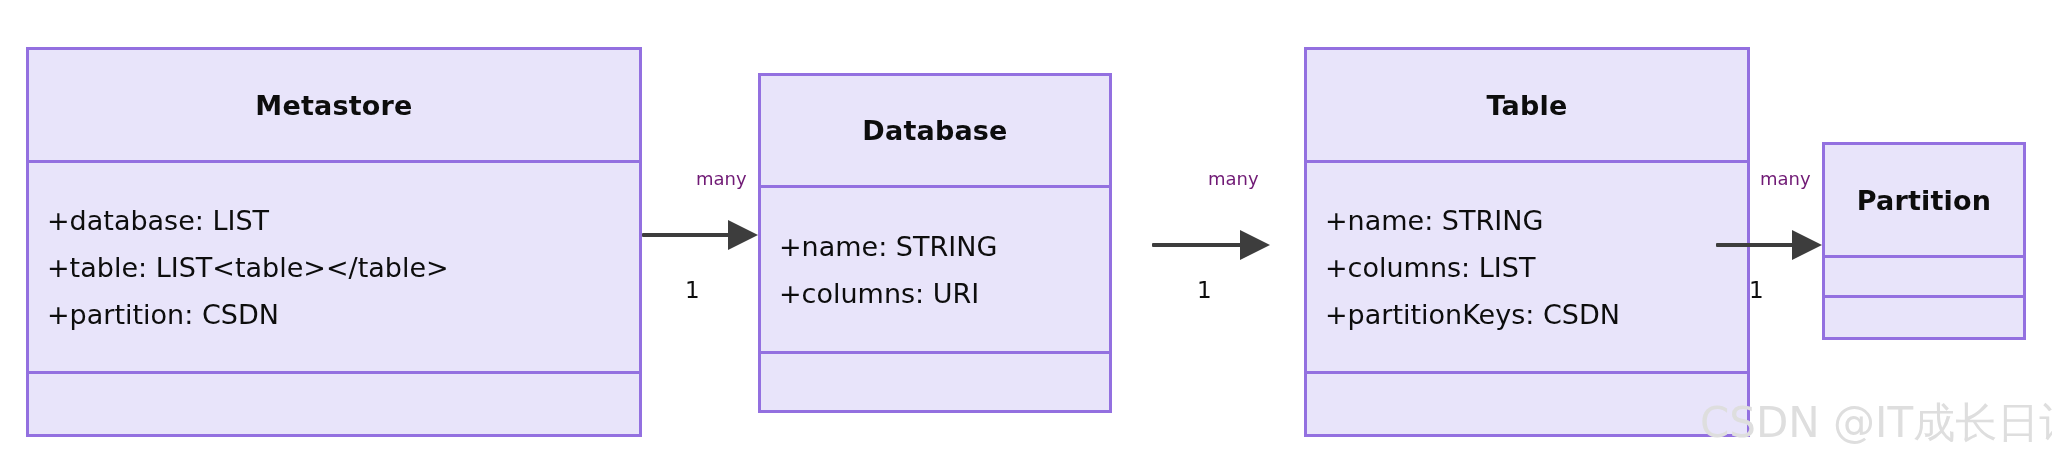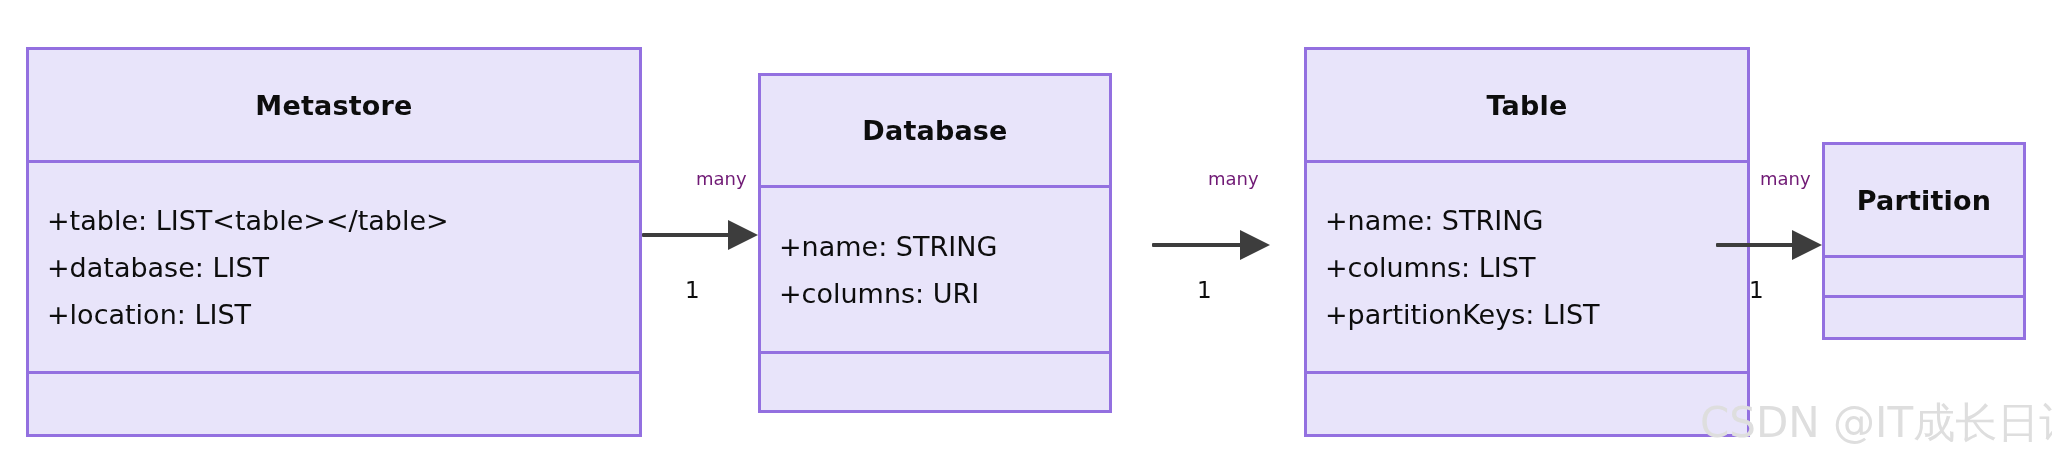--- a/index.html
+++ b/index.html
@@ -104,23 +104,23 @@
 </head>
 <body>
 
 <div id="canvas">
 
   <div class="uml-class" style="left:26px; top:47px; width:616px; height:390px;">
     <div class="uml-section uml-title" style="height:110px; font-size:27px;">
       <span>Metastore</span>
     </div>
     <div class="uml-section uml-attrs" style="height:211px; padding:18px 0 18px 18px; gap:20px; font-size:27px;">
+      <div class="uml-attr">+database: LIST</div>
       <div class="uml-attr">+table: LIST&lt;table&gt;&lt;/table&gt;</div>
-      <div class="uml-attr">+database: LIST</div>
-      <div class="uml-attr">+location: LIST</div>
+      <div class="uml-attr">+partition: CSDN</div>
     </div>
     <div class="uml-section uml-empty" style="height:63px;"></div>
   </div>
 
   <div class="connector" style="left:642px; top:233px; width:116px;">
     <div class="conn-line" style="width:88px;"></div>
     <div class="conn-head" style="left:86px;"></div>
     <div class="conn-label-many" style="left:54px; top:-65px; width:62px;">many</div>
     <div class="conn-label-one" style="left:43px; top:44px;">1</div>
   </div>
@@ -143,21 +143,21 @@
     <div class="conn-label-one" style="left:45px; top:34px;">1</div>
   </div>
 
   <div class="uml-class" style="left:1270px; top:47px; width:446px; height:390px;margin-left:34px;">
     <div class="uml-section uml-title" style="height:110px; font-size:27px;">
       <span>Table</span>
     </div>
     <div class="uml-section uml-attrs" style="height:211px; padding:18px 0 18px 18px; gap:20px; font-size:27px;">
       <div class="uml-attr">+name: STRING</div>
       <div class="uml-attr">+columns: LIST</div>
-      <div class="uml-attr">+partitionKeys: LIST</div>
+      <div class="uml-attr">+partitionKeys: CSDN</div>
     </div>
     <div class="uml-section uml-empty" style="height:63px;"></div>
   </div>
 
   <div class="connector" style="left:1716px; top:243px; width:106px;">
     <div class="conn-line" style="width:78px;"></div>
     <div class="conn-head" style="left:76px;"></div>
     <div class="conn-label-many" style="left:44px; top:-75px; width:62px;">many</div>
     <div class="conn-label-one" style="left:33px; top:34px;">1</div>
   </div>

